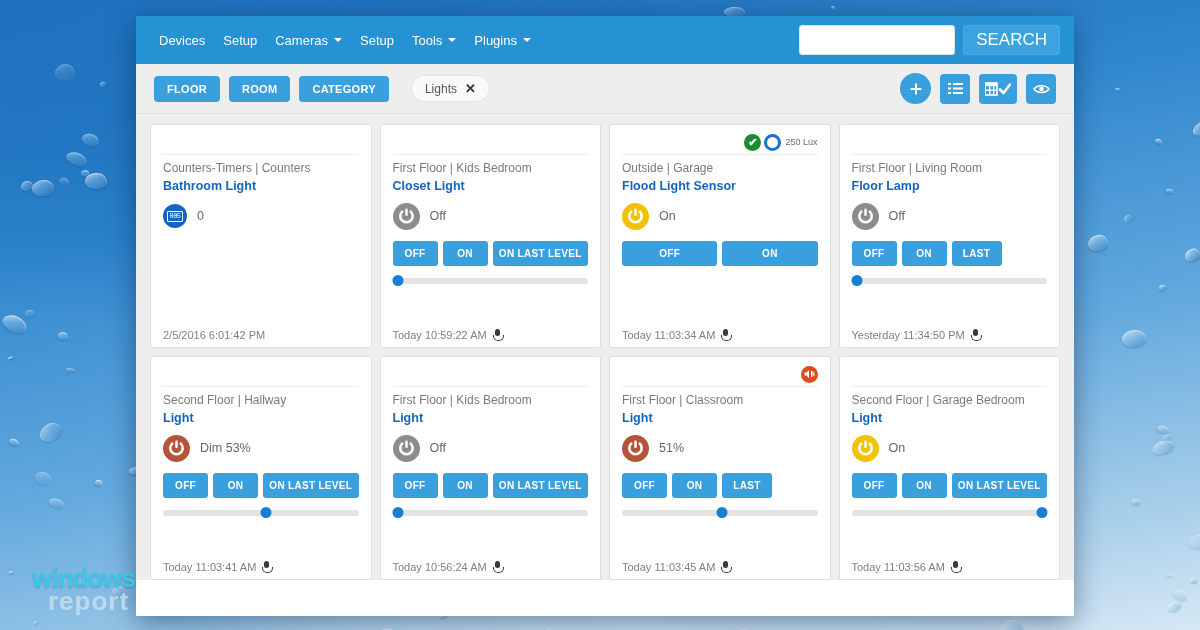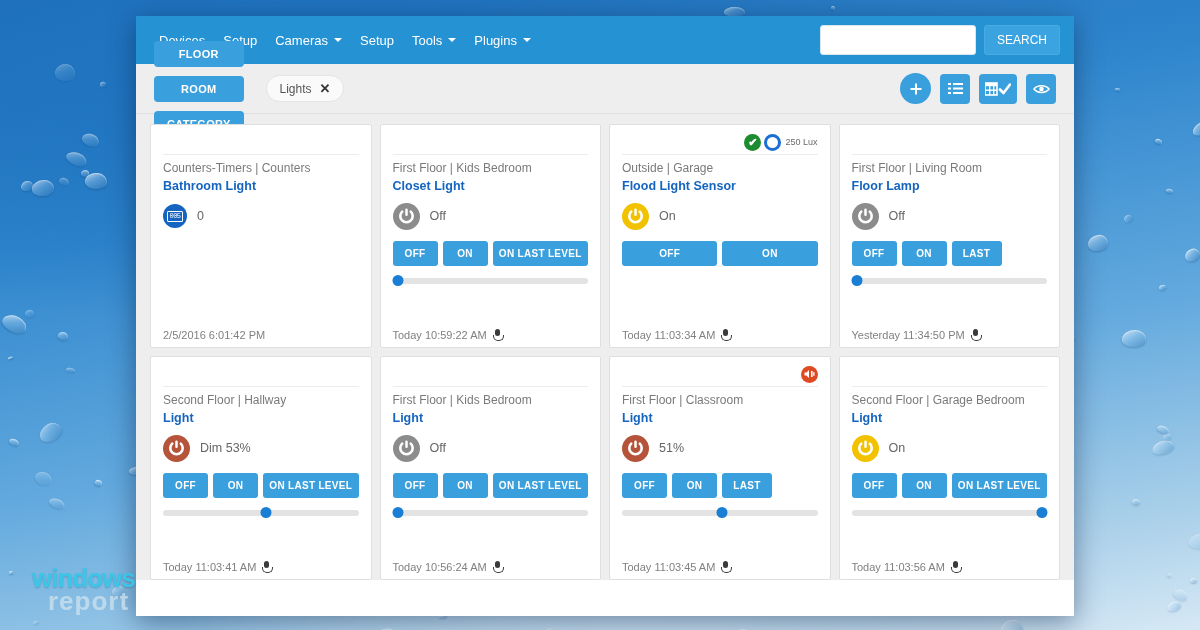--- a/index.html
+++ b/index.html
@@ -96,21 +96,21 @@
   }
   .navitem .caret-d { border-top-color:#ffffff; }
   #searchwrap { margin-left: auto; display: flex; align-items: center; gap: 8px; }
   #searchinput {
     width: 156px; height: 30px; border: 1px solid #d9e6ee; background: #fff;
     border-radius: 3px; font-size: 12px; padding: 0 7px;
     font-family: "Liberation Sans", sans-serif; outline: none;
   }
   #searchbtn {
     height: 30px; padding: 0 12px; background: #3aa3e0; border: 1px solid #49aae3;
-    color: #fff; font-size: 12px; border-radius: 3px; cursor: pointer;
+    color: #fff; font-size: 17px; border-radius: 3px; cursor: pointer;
     font-family: "Liberation Sans", sans-serif;
   }
 
   
   #toolbar {
     height: 50px; background: #eeeeee; border-bottom: 1px solid #e0e0e0;
     display: flex; align-items: center; padding: 0 18px; gap: 9px;
   }
   .fbtn {
     background: #3a9fdd; color: #fff; font-size: 11px; font-weight: bold;
@@ -306,21 +306,21 @@
             <span class="caret-d"></span>
           </div>
         </div>
       <div id="searchwrap">
         <input id="searchinput" type="text" placeholder="" style="">
         <button id="searchbtn">SEARCH</button>
       </div>
     </div>
 
     <div id="toolbar">
-      <div id="filterbtns" style="display:flex;gap:9px;flex-direction:column;">
+      <div id="filterbtns" style="display:flex;gap:9px;">
           <button class="fbtn">FLOOR</button>
           <button class="fbtn">ROOM</button>
           <button class="fbtn">CATEGORY</button>
         </div>
       <div class="chip">
         <span>Lights</span>
         <span class="xm">✕</span>
       </div>
       <div id="tbright">
         <div class="rbtn circle">

